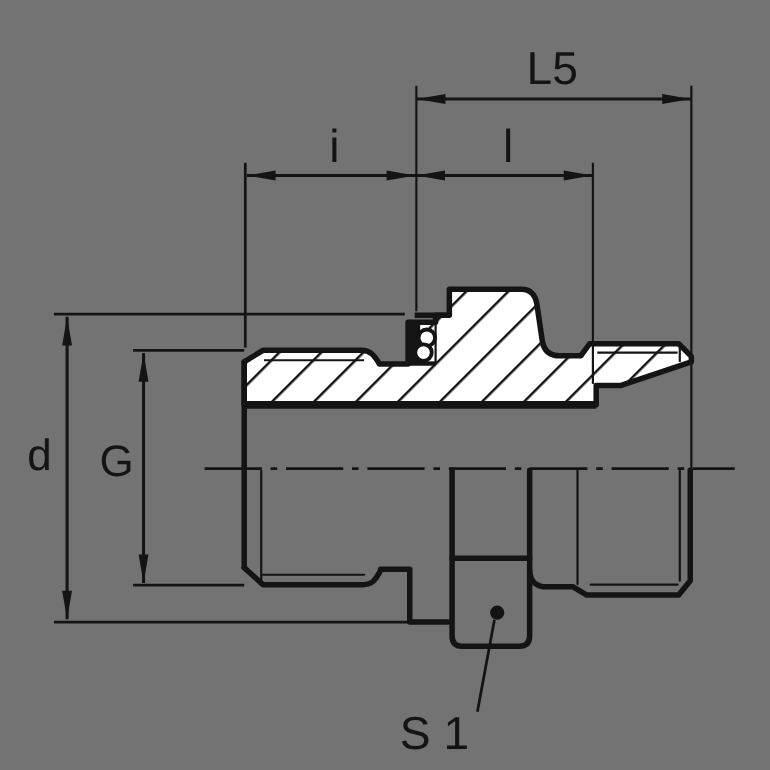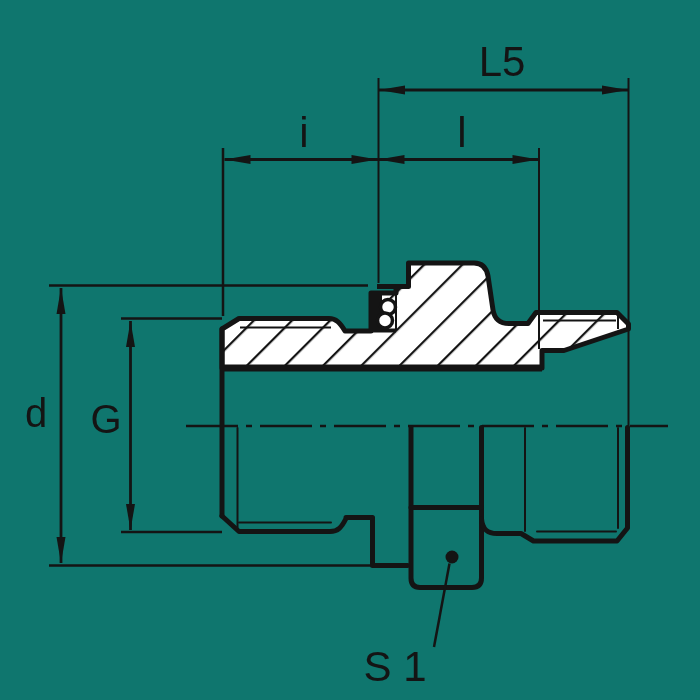--- a/index.html
+++ b/index.html
@@ -7,21 +7,21 @@
     padding: 0;
     width: 700px;
     height: 700px;
     background: #ffffff;
     font-family: "Liberation Sans", sans-serif;
   }
   .stage {
     width: 700px;
     height: 700px;
     position: relative;
-    background: #0f766e;
+    background: #737373;
   }
   svg { display: block; }
   text {
     font-family: "Liberation Sans", sans-serif;
     fill: #141414;
   }
   .dim-label { font-size: 42px; }
   .dim-label-small { font-size: 40px; }
 </style>
 </head>

